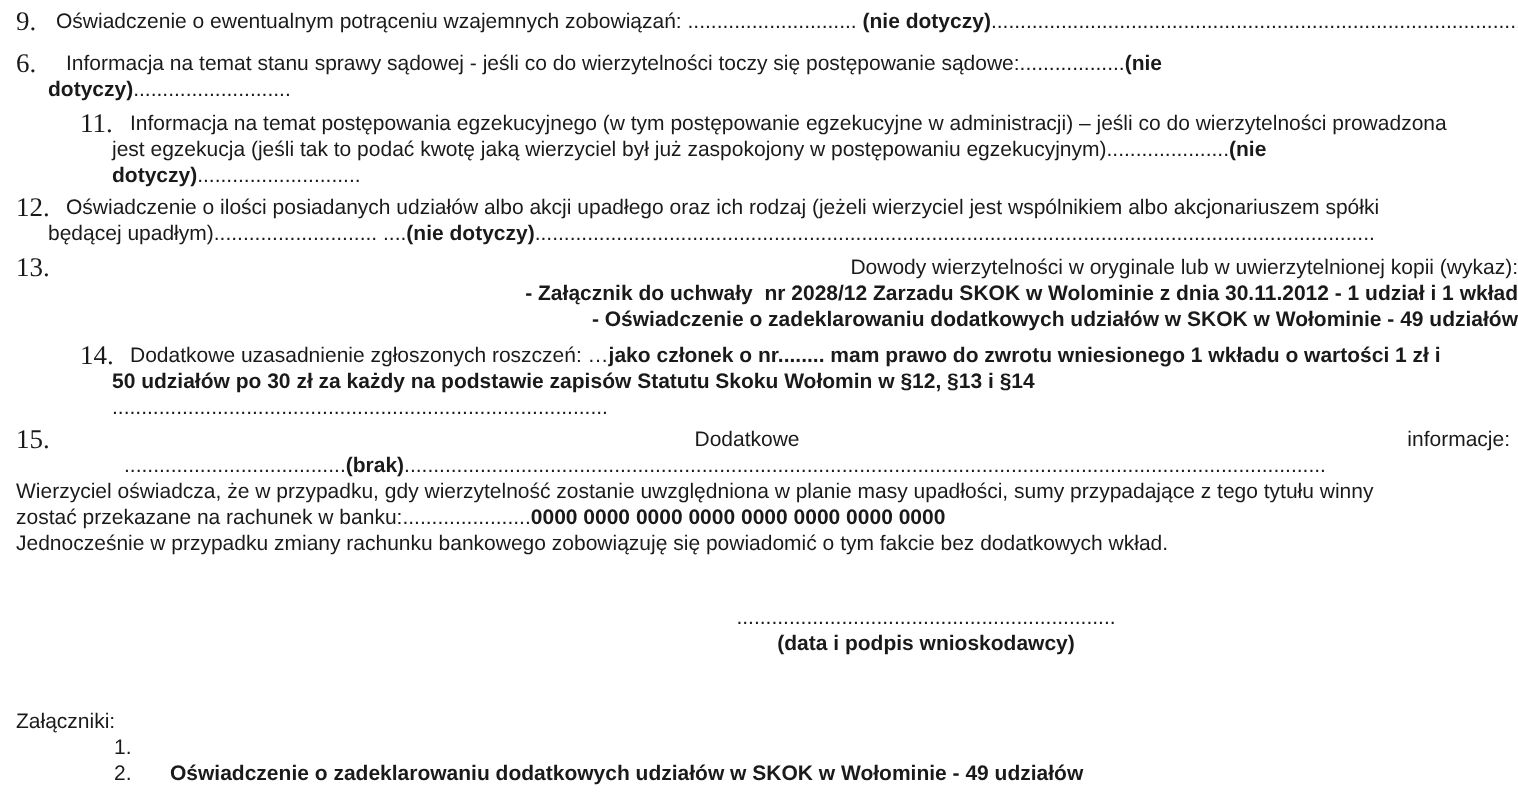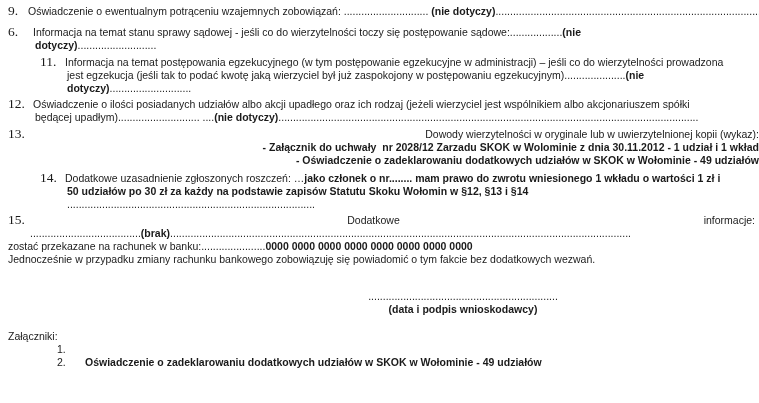--- a/index.html
+++ b/index.html
@@ -17,34 +17,34 @@
   }
   .item { position:relative; }
   .num {
     position:absolute; left:8px; top:-1px;
     font-family:"Liberation Serif", serif;
     font-size:13.5px; line-height:14px;
   }
   .line { white-space:pre; overflow:hidden; }
   .b { font-weight:bold; }
   .i28 { padding-left:28px; }
-  .i30 { padding-left:30px; }
-  .i35 { padding-left:35px; }
+  .i30 { padding-left:42px;margin-left:20px; }
+  .i35 { padding-left:24px; }
   .i57 { padding-left:33px; }
   .i8  { padding-left:8px; }
   .mb3 { margin-bottom:3px;margin-left:32px; }
   .mb4 { margin-bottom:4px; }
   .mb5 { margin-bottom:5px;text-align:right; }
   .mb8 { margin-bottom:8px; }
   .l15-head { position:relative; height:13px; }
   .l15-center { position:absolute; left:0; right:12px; text-align:center; }
   .l15-right { position:absolute; right:4px; top:0; }
   .signature { width:230px; margin:24px 0 0 348px; text-align:center; }
   .sig-dots { white-space:pre; overflow:hidden; }
-  .att-heading { padding-left:8px; margin-top:14px; }
+  .att-heading { padding-left:8px; margin-top:26px; }
   .att-line { padding-left:57px; display:flex; white-space:pre; }
   .att-num { width:28px; flex:none; }
 </style>
 </head>
 <body>
 
 <div class="page">
 
   <div class="item mb8">
     <span class="num">9.</span>
@@ -87,22 +87,23 @@
   <div class="item">
     <span class="num">15.</span>
     <div class="l15-head">
       <span class="l15-center">Dodatkowe</span>
       <span class="l15-right">informacje:</span>
     </div>
     <div class="line i30"><span>......................................</span><span class="b">(brak)</span><span>..............................................................................................................................................................</span></div>
   </div>
 
   <div class="paragraph">
+    <div class="line i8"><span>Wierzyciel oświadcza, że w przypadku, gdy wierzytelność zostanie uwzględniona w planie masy upadłości, sumy przypadające z tego tytułu winny</span></div>
     <div class="line i8"><span>zostać przekazane na rachunek w banku:......................</span><span class="b">0000 0000 0000 0000 0000 0000 0000 0000</span></div>
-    <div class="line i8"><span>Jednocześnie w przypadku zmiany rachunku bankowego zobowiązuję się powiadomić o tym fakcie bez dodatkowych wezwań.</span></div>
+    <div class="line i8"><span>Jednocześnie w przypadku zmiany rachunku bankowego zobowiązuję się powiadomić o tym fakcie bez dodatkowych wkład.</span></div>
   </div>
 
   <div class="signature">
     <div class="sig-dots">.................................................................</div>
     <div class="b">(data i podpis wnioskodawcy)</div>
   </div>
 
   <div class="att-heading">Załączniki:</div>
   <div class="att-line">
     <span class="att-num">1.</span>

